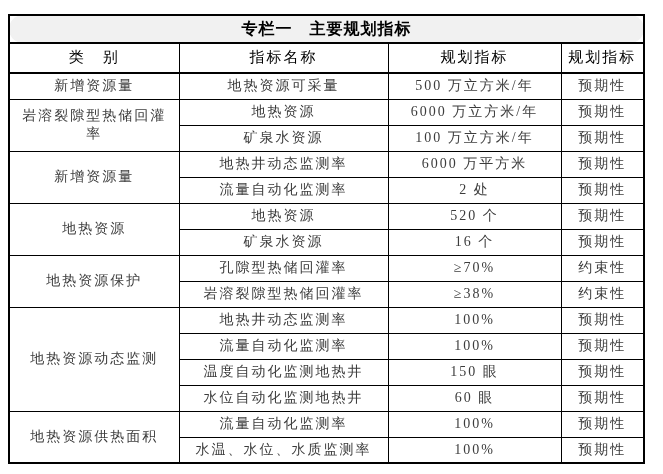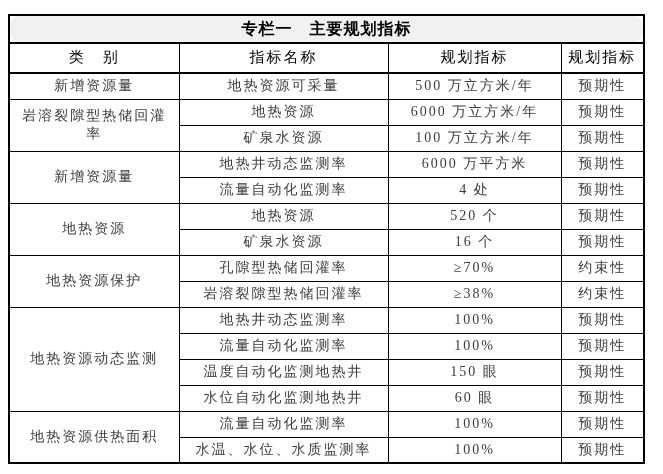--- a/index.html
+++ b/index.html
@@ -113,21 +113,21 @@
     </tr>
 
     <tr class="data-row">
       <td class="cat" rowspan="2">新增资源量</td>
       <td>地热井动态监测率</td>
       <td>6000 万平方米</td>
       <td>预期性</td>
     </tr>
     <tr class="data-row">
       <td>流量自动化监测率</td>
-      <td>4 处</td>
+      <td>2 处</td>
       <td>预期性</td>
     </tr>
 
     <tr class="data-row">
       <td class="cat" rowspan="2">地热资源</td>
       <td>地热资源</td>
       <td>520 个</td>
       <td>预期性</td>
     </tr>
     <tr class="data-row">

